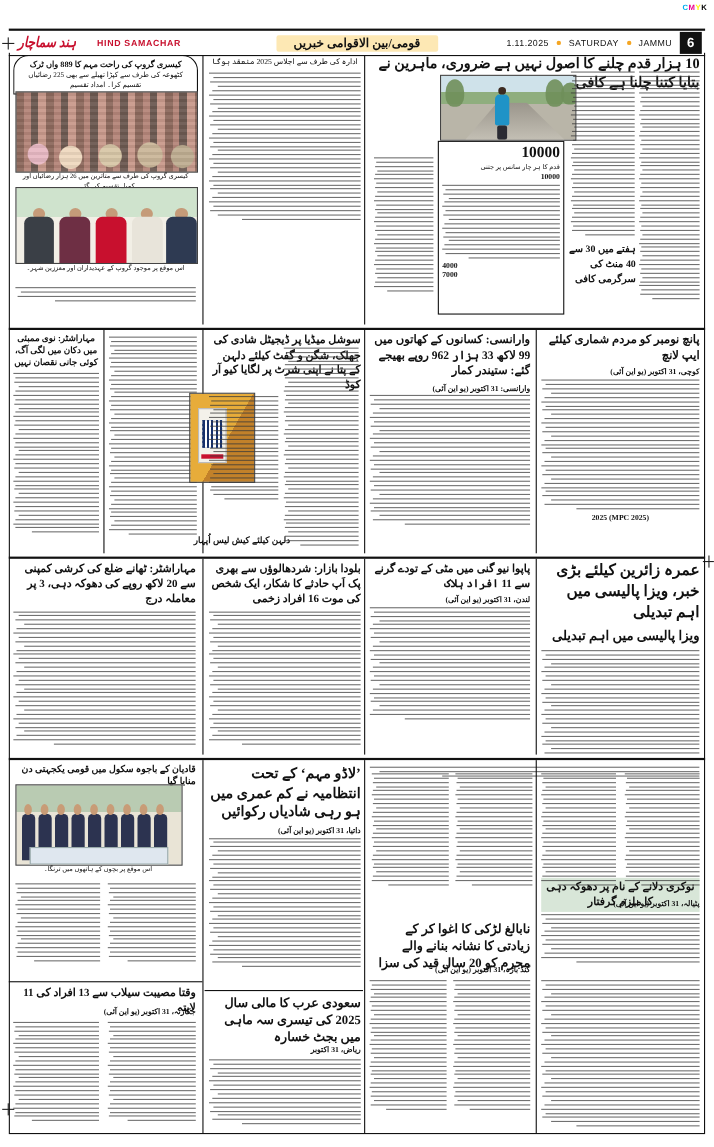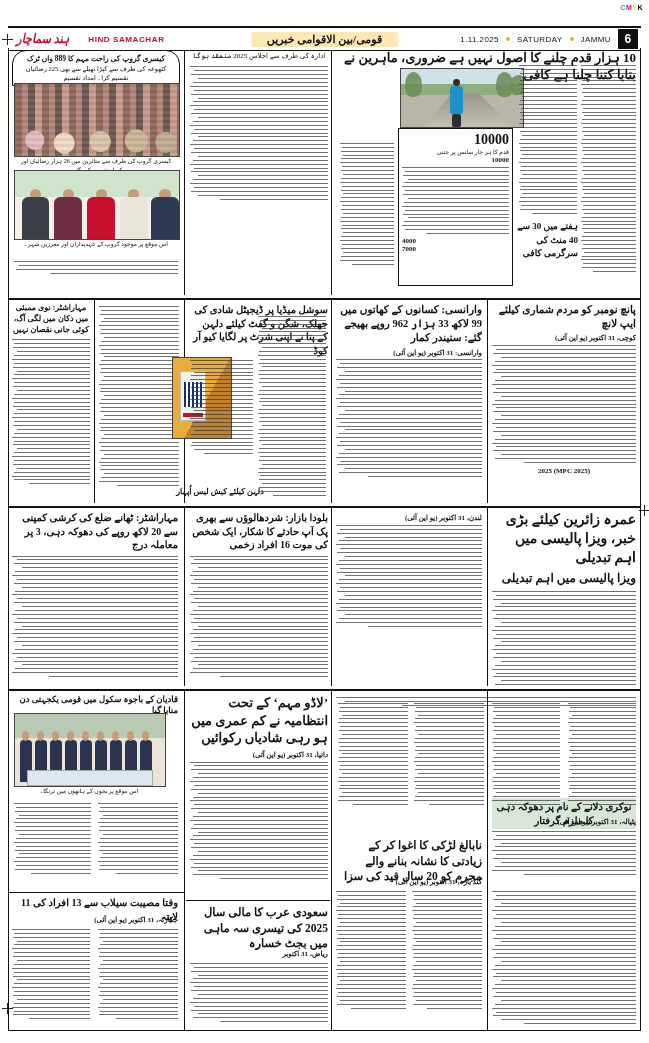--- a/index.html
+++ b/index.html
@@ -746,20 +746,21 @@
       <i></i>
         <i></i>
         <i></i>
         <i class="mid"></i>
     </div>
   </div>
 
   <div class="vrule" style="left:331px;top:508px;height:178px;"></div>
 
   <div class="col" style="left:336px;top:511px;width:146px;height:175px;">
+    <div class="hl hl-sm" style="font-size:10px;text-align:right;">پاپوا نیو گنی میں مٹی کے تودے گرنے سے 11 افراد ہلاک</div>
     <div class="byline" style="margin-top:3px;">لندن، 31 اکتوبر (یو این آئی)</div>
     <div class="body">
       <i></i>
         <i></i>
         <i></i>
         <i></i>
         <i></i>
         <i></i>
         <i></i>
         <i></i>

